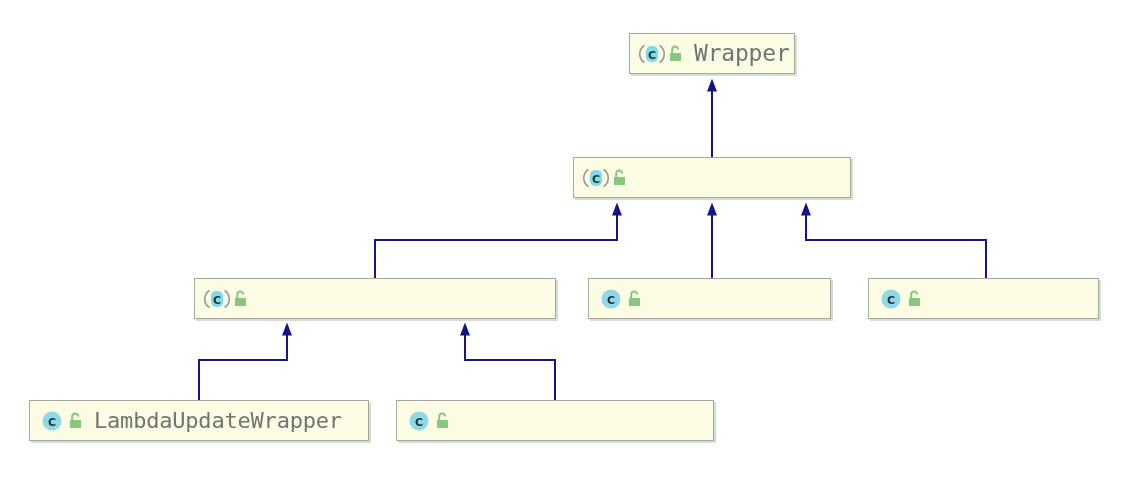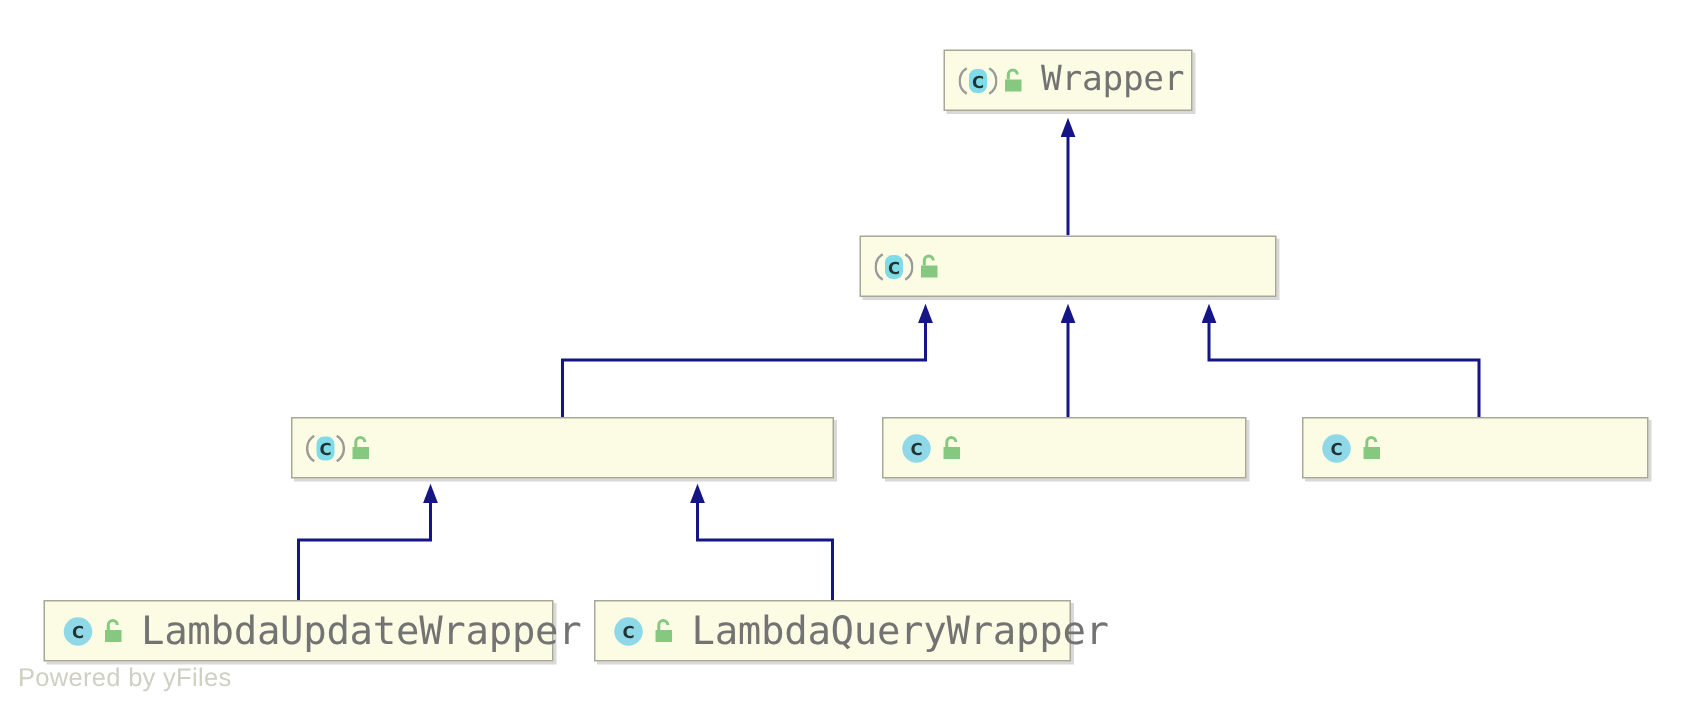--- a/index.html
+++ b/index.html
@@ -57,21 +57,21 @@
   }
   .node-label {
     font-family: "DejaVu Sans Mono", "Liberation Mono", monospace;
     font-size: 23px;
     letter-spacing: -0.2px;
     color: #737373;
     white-space: nowrap;
     line-height: 1;
   }
   .node.small .node-label {
-    font-size: 26px;
+    font-size: 22px;
   }
   #watermark {
     position: absolute;
     left: 12px;
     top: 442px;
     font-family: "Liberation Sans", sans-serif;
     font-size: 17px;
     color: #cfcfc4;
     letter-spacing: 0.2px;
     white-space: nowrap;
@@ -232,18 +232,16 @@
           <text x="13" y="15.5" text-anchor="middle" font-family="DejaVu Sans, sans-serif" font-size="11" font-weight="bold" fill="#233">C</text>
         </svg>
       </span>
       <span class="lock-icon">
         <svg viewBox="0 0 16 18" width="16" height="18" xmlns="http://www.w3.org/2000/svg">
           <path d="M4.2,8 L4.2,4.6 A 3 3 0 0 1 10.2,4.6" fill="none" stroke="#86c87f" stroke-width="2"></path>
           <rect x="2" y="8" width="11" height="8" fill="#86c87f"></rect>
         </svg>
       </span>
     </span>
-    <span class="node-label">LambdaQueryWrapper</span>
-  </div>
-
-  <div id="watermark">Powered by yFiles</div>
+  </div>
+
 
 </div>
 
 </body></html>

